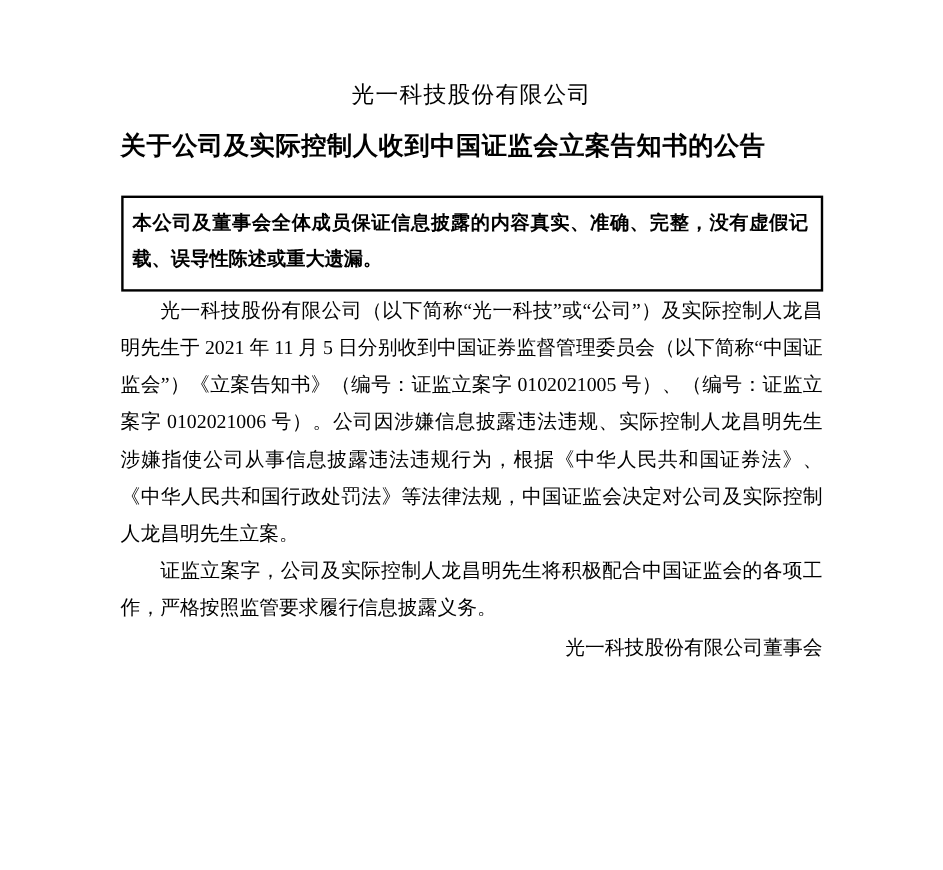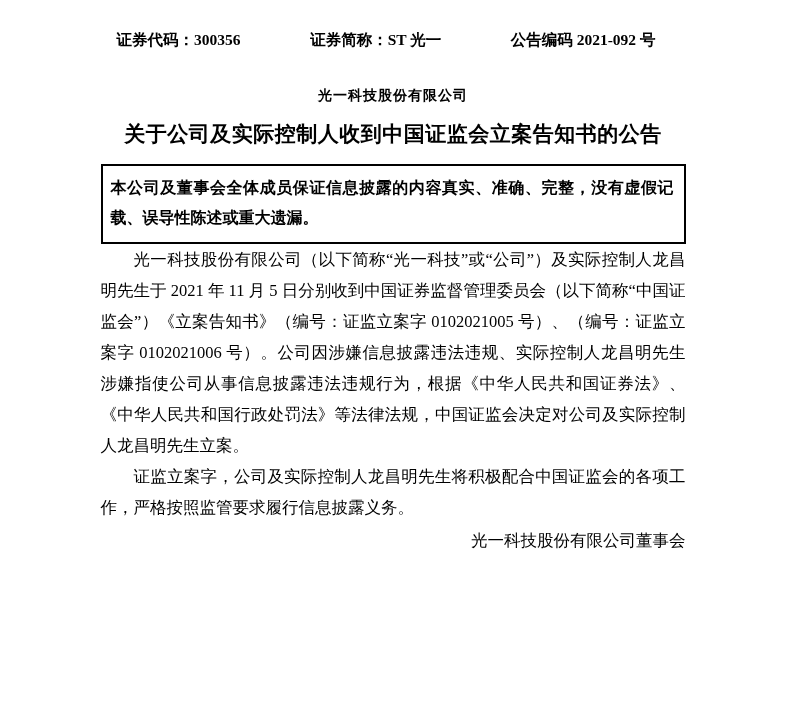--- a/index.html
+++ b/index.html
@@ -23,35 +23,35 @@
     display: flex;
     justify-content: space-between;
     align-items: baseline;
     font-weight: bold;
     font-size: 15.5px;
     padding: 0 30px 0 16px;
   }
   .header-field { white-space: nowrap; }
   .title-company {
     text-align: center;
-    font-weight: bold;
-    font-size: 14px;
+    font-weight: normal;
+    font-size: 19px;
     margin-top: 36px;
     letter-spacing: 1px;
   }
   .title-subject {
-    text-align: center;
+    text-align: left;
     font-weight: bold;
     font-size: 21px;
     margin-top: 15px;
     letter-spacing: 0.5px;
   }
   .disclaimer-box {
     border: 2px solid #000000;
-    margin-top: 16px;
+    margin-top: 28px;
     padding: 7px 10px 9px 8px;
     font-weight: bold;
     font-size: 16px;
     line-height: 30px;
     text-align: justify;
   }
   .body-text {
     font-size: 16.5px;
     line-height: 31px;
     text-align: justify;
@@ -68,25 +68,20 @@
     font-size: 16.5px;
     line-height: 31px;
     margin-top: 2px;
   }
 </style>
 </head>
 <body>
 
 <div class="document">
 
-  <div class="header-row">
-    <span class="header-field"><span>证券代码：</span><span>300356</span></span>
-    <span class="header-field"><span>证券简称：</span><span>ST 光一</span></span>
-    <span class="header-field"><span>公告编码 </span><span>2021-092 号</span></span>
-  </div>
 
   <div class="title-company">光一科技股份有限公司</div>
   <div class="title-subject">关于公司及实际控制人收到中国证监会立案告知书的公告</div>
 
   <div class="disclaimer-box">本公司及董事会全体成员保证信息披露的内容真实、准确、完整，没有虚假记载、误导性陈述或重大遗漏。</div>
 
   <div class="body-text">
     <p>光一科技股份有限公司（以下简称“光一科技”或“公司”）及实际控制人龙昌明先生于 2021 年 11 月 5 日分别收到中国证券监督管理委员会（以下简称“中国证监会”）《立案告知书》（编号：证监立案字 0102021005 号）、（编号：证监立案字 0102021006 号）。公司因涉嫌信息披露违法违规、实际控制人龙昌明先生涉嫌指使公司从事信息披露违法违规行为，根据《中华人民共和国证券法》、《中华人民共和国行政处罚法》等法律法规，中国证监会决定对公司及实际控制人龙昌明先生立案。</p>
     <p>证监立案字，公司及实际控制人龙昌明先生将积极配合中国证监会的各项工作，严格按照监管要求履行信息披露义务。</p>
   </div>

